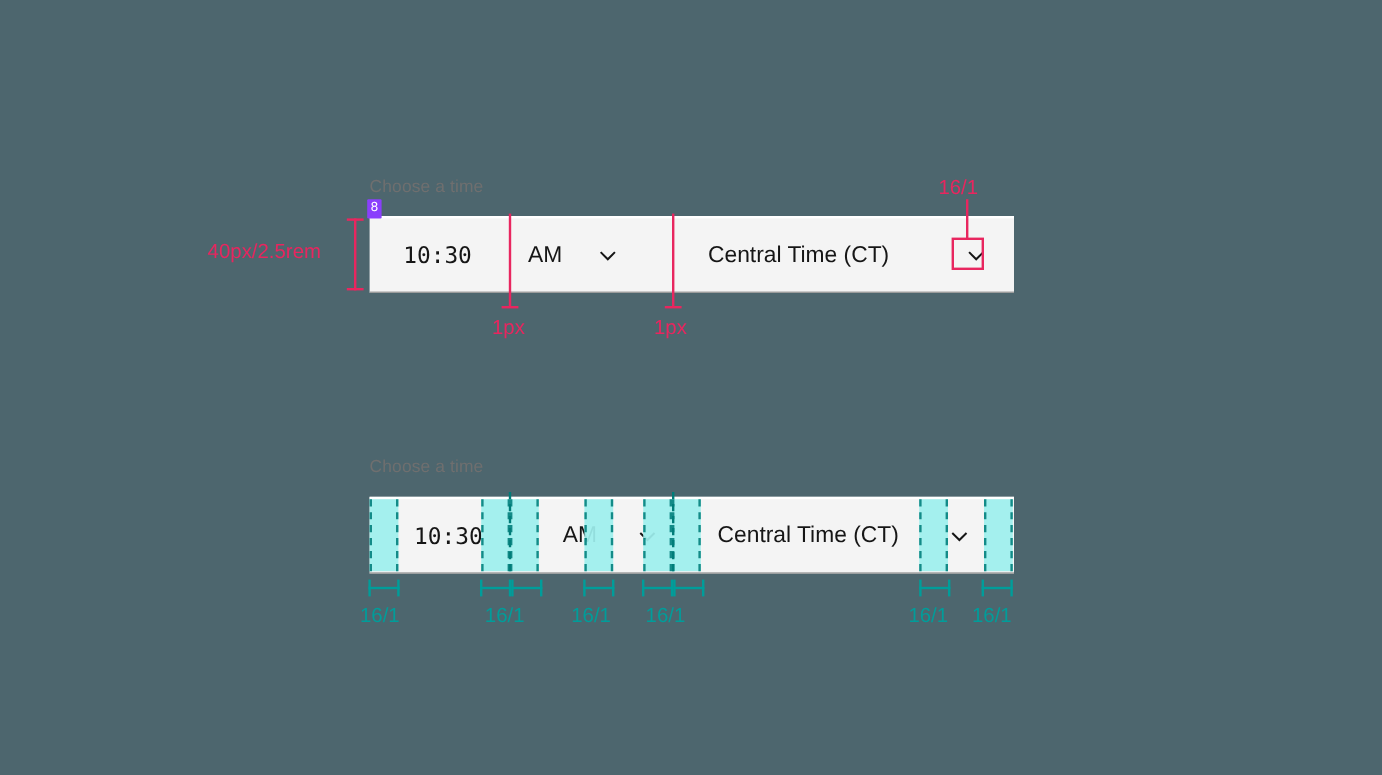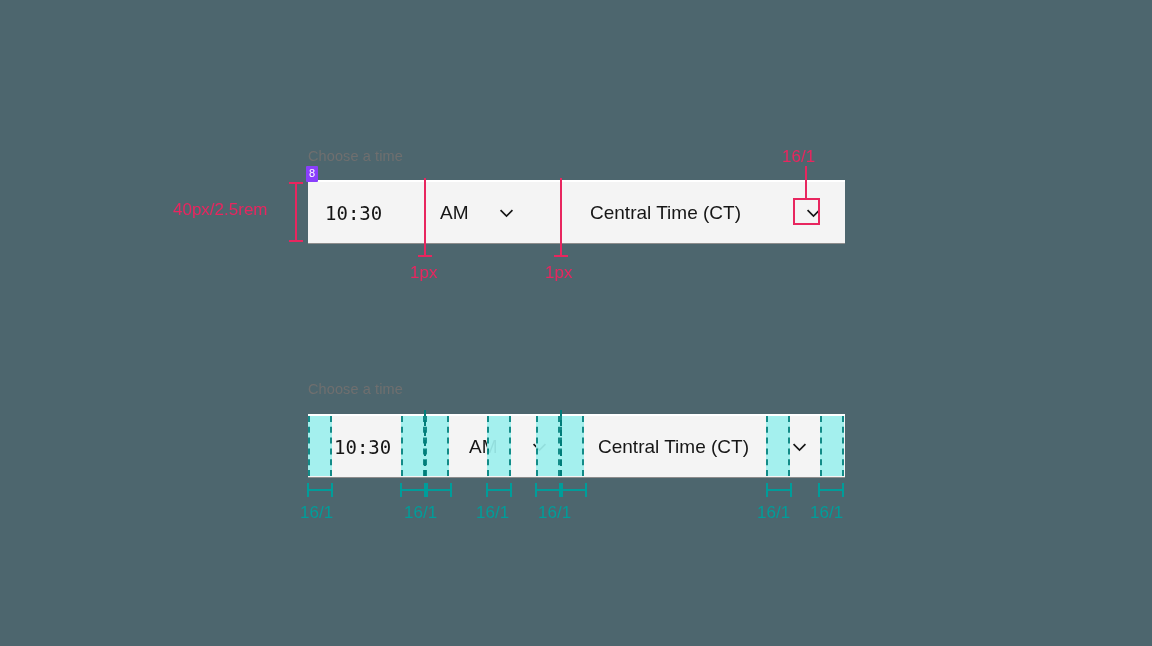--- a/index.html
+++ b/index.html
@@ -29,21 +29,21 @@
     box-sizing:border-box;
     display:flex;
     align-items:stretch;
   }
   .seg{
     display:flex;align-items:center;
     box-sizing:border-box;
     position:relative;
     height:100%;
   }
-  .seg-time{width:116px;padding-left:17px;}
+  .seg-time{width:116px;padding-left:28px;}
   .seg-ampm{width:136px;padding-left:16px;}
   .seg-tz{flex:1;padding-left:16px;}
   .val-mono{
     font-family:"DejaVu Sans Mono", monospace;
     font-size:19px;color:#161616;letter-spacing:0px;
     white-space:nowrap;
   }
   .val-txt{
     font-size:19px;color:#161616;white-space:nowrap;
   }

